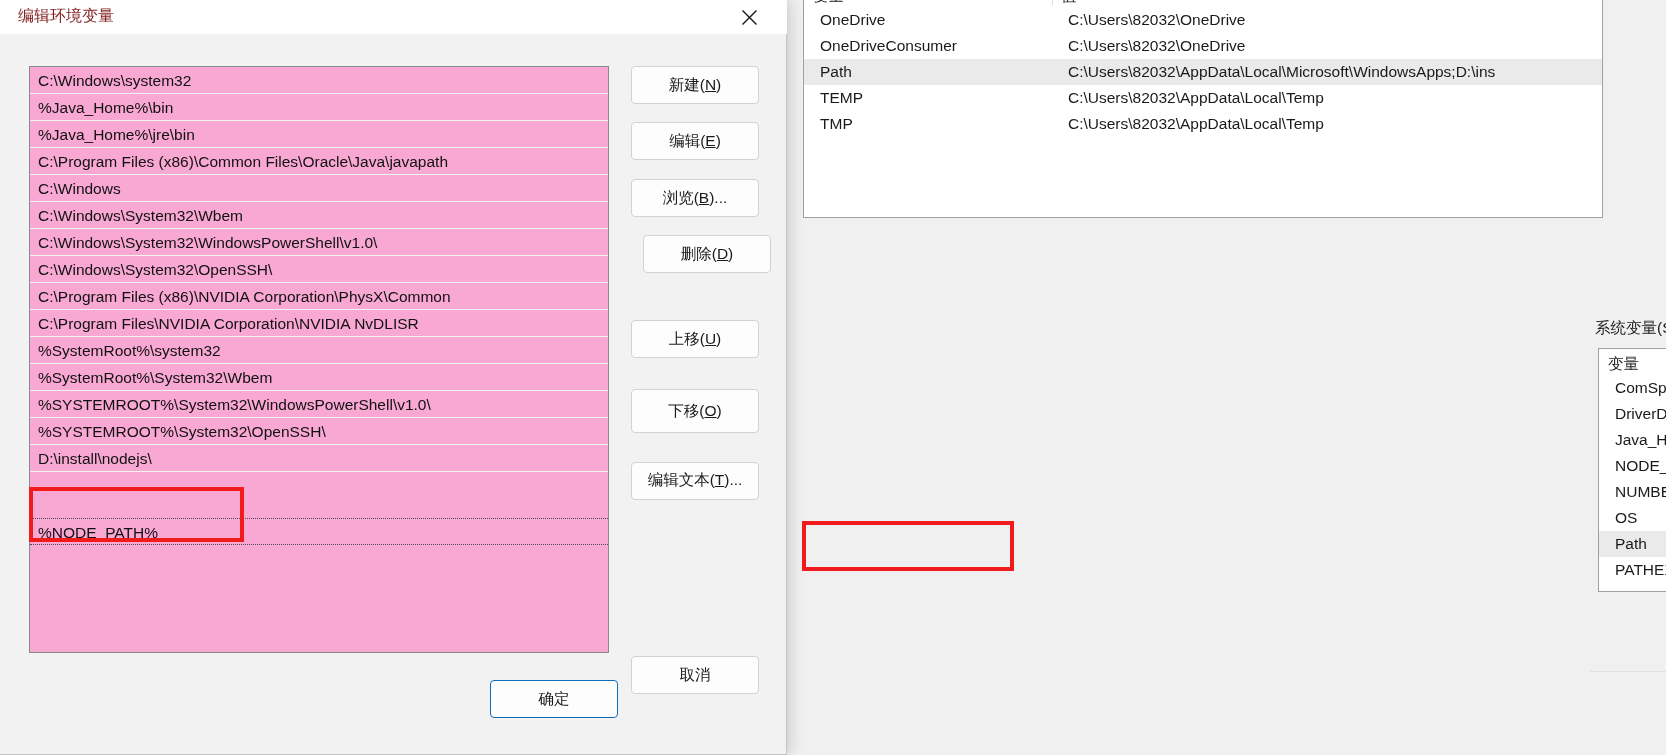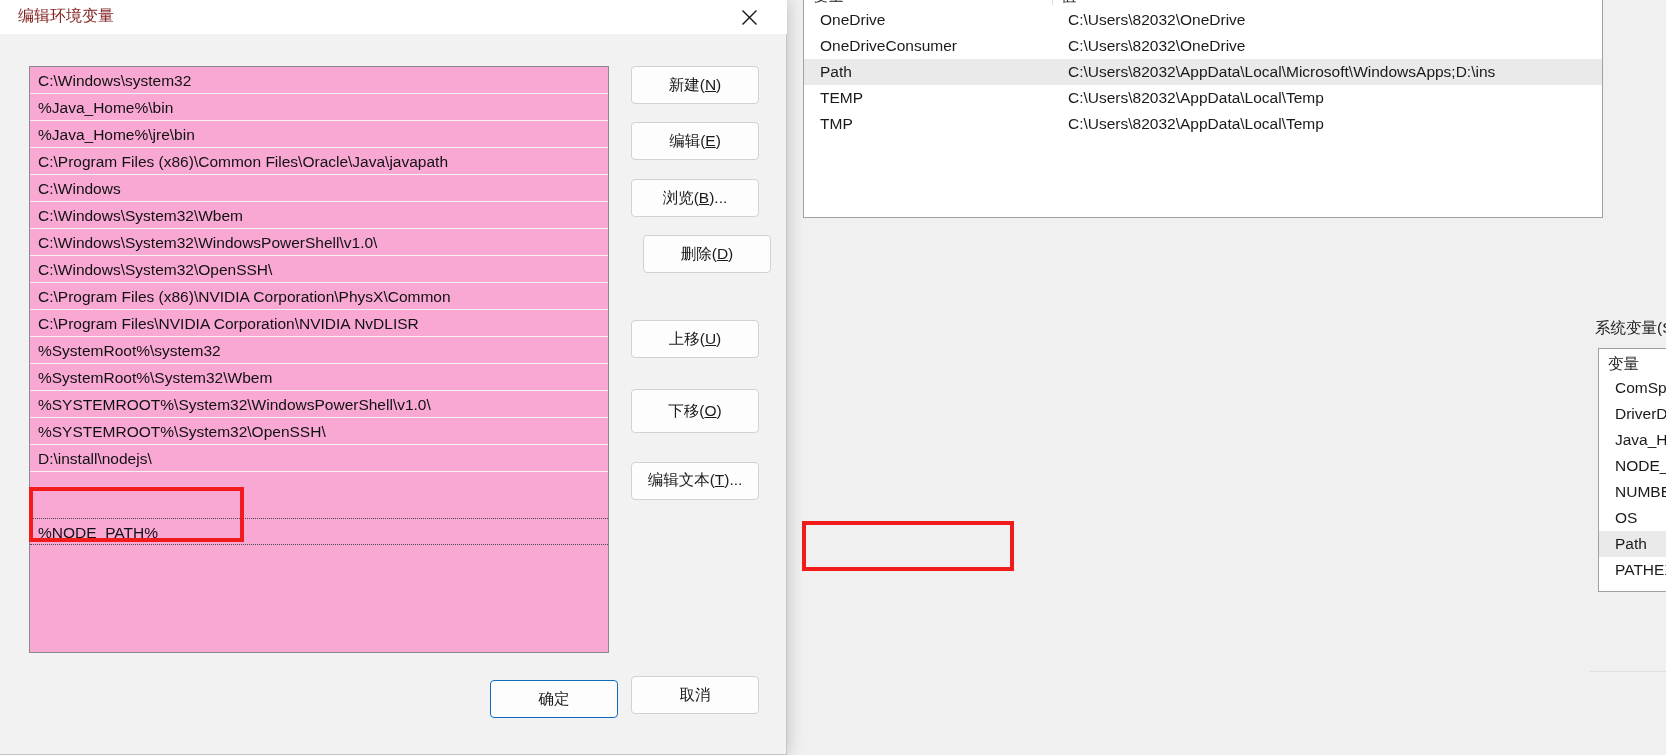--- a/index.html
+++ b/index.html
@@ -289,19 +289,19 @@
       <span>上移(<u>U</u>)</span>
     </div>
     <div class="btn" style="left:631px; top:389px; width:128px; height:44px;">
       <span>下移(<u>O</u>)</span>
     </div>
     <div class="btn" style="left:631px; top:462px; width:128px; height:38px;align-items:flex-end;">
       <span>编辑文本(<u>T</u>)...</span>
     </div>
 
     <div class="btn default" style="left:490px; top:680px; width:128px; height:38px;">确定</div>
-    <div class="btn" style="left:631px; top:676px; width:128px; height:38px;">取消</div>
+    <div class="btn" style="left:631px; top:656px; width:128px; height:38px;">取消</div>
   </div>
 
   <div class="redbox" style="left:29px; top:487px; width:215px; height:55px;"></div>
   <div class="redbox" style="left:802px; top:521px; width:212px; height:50px;"></div>
 
 </div>
 
 </body></html>

